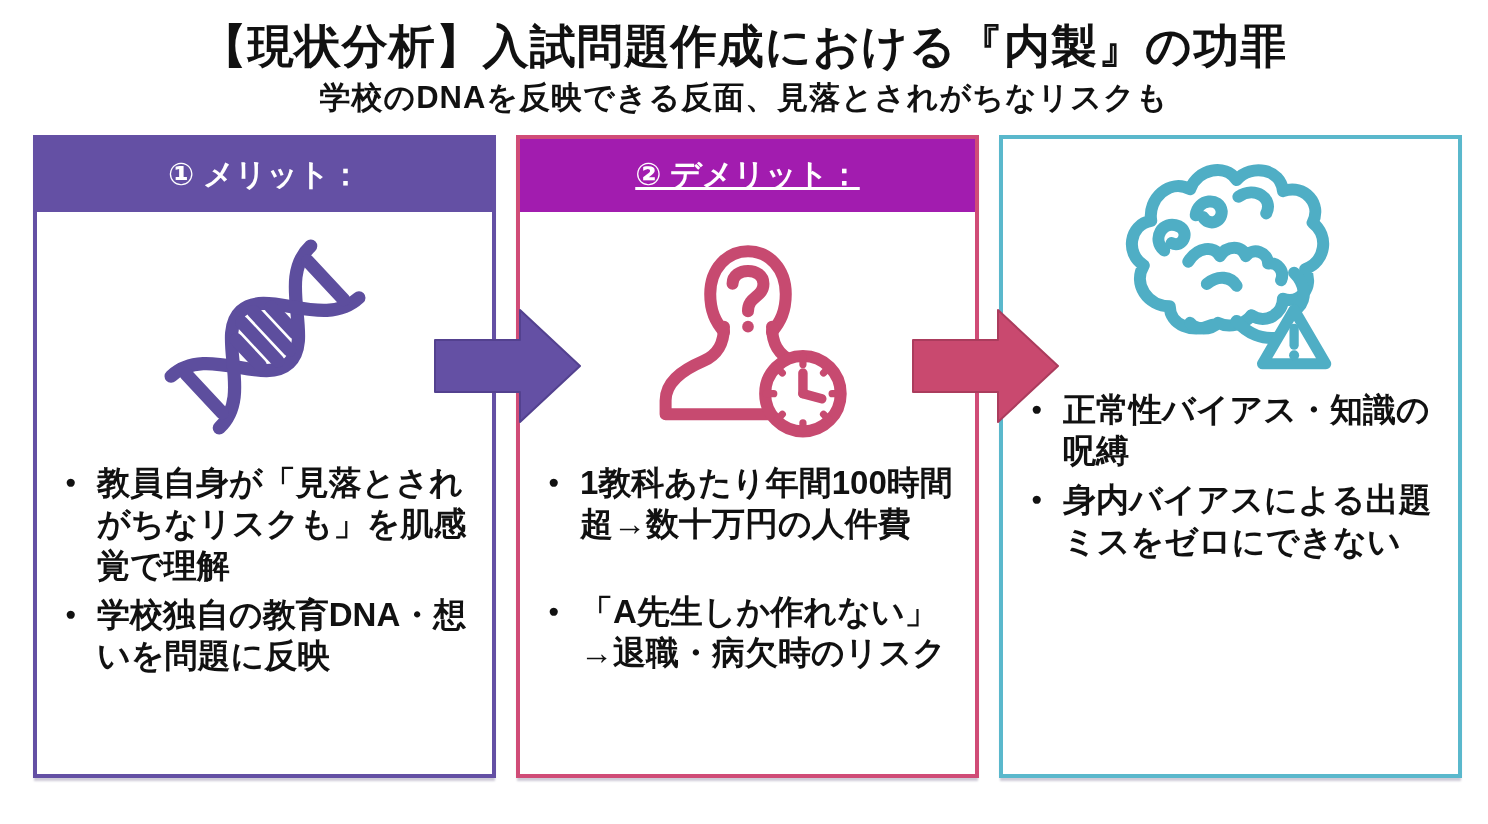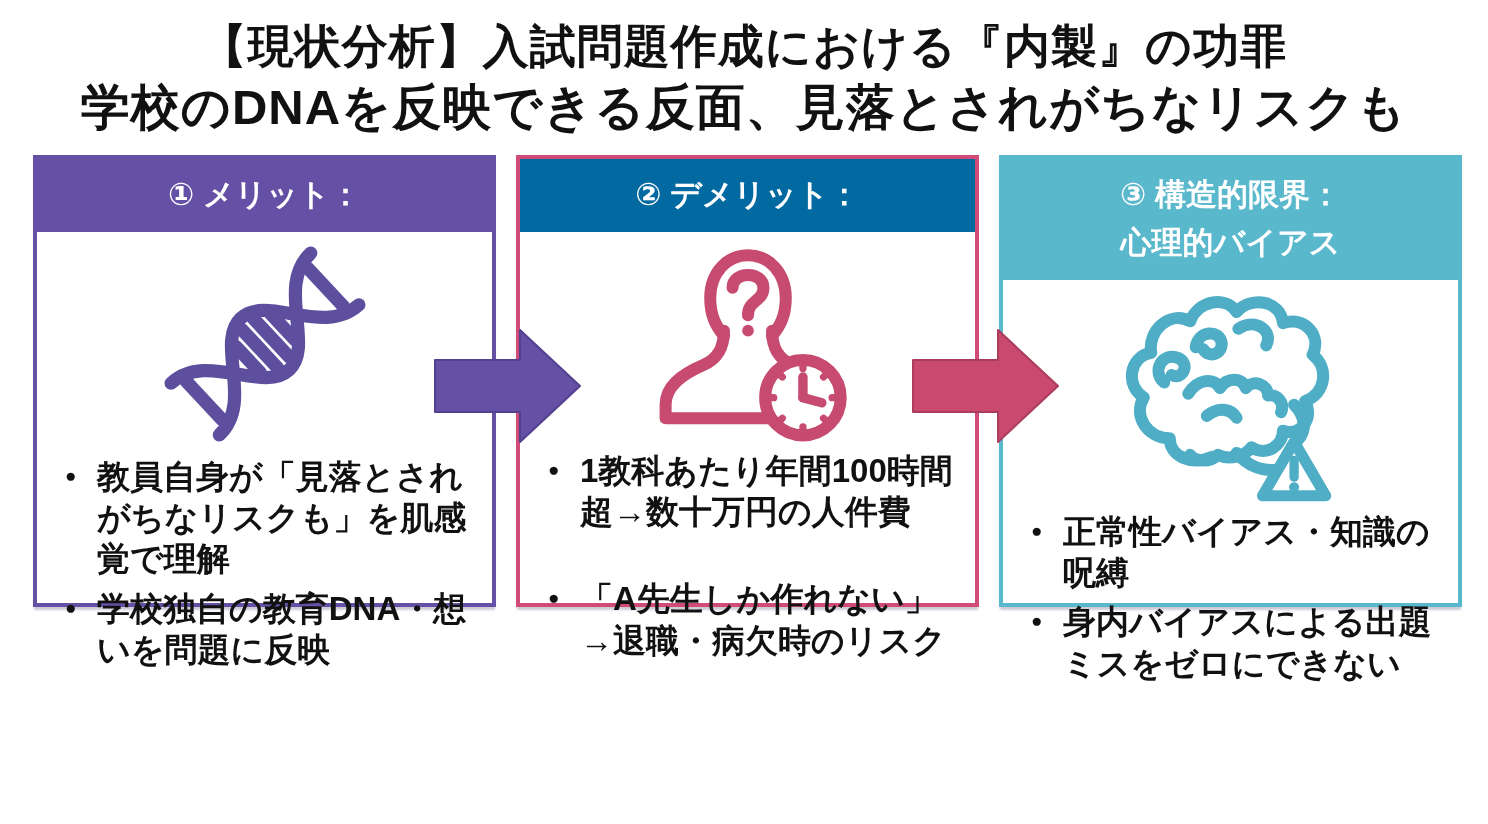--- a/index.html
+++ b/index.html
@@ -16,30 +16,30 @@
     text-align: center;
     font-size: 46px;
     font-weight: 900;
     letter-spacing: 1px;
     line-height: 1.15;
     color: #111111;
   }
   .subtitle {
     margin: 8px 10px 0;
     text-align: center;
-    font-size: 49px;
+    font-size: 31px;
     font-weight: 900;
     letter-spacing: 1px;
     line-height: 1.1;
     color: #111111;
   }
   .board {
     position: relative;
     margin: 20px 26px 0 33px;
-    height: 452px;
+    height: 643px;
     display: flex;
     gap: 20px;
   }
   .card {
     flex: 1;
     background: #ffffff;
     border: 4px solid;
     display: flex;
     flex-direction: column;
     box-shadow: 0 4px 2px -1px rgba(80,70,110,0.28);
@@ -49,21 +49,21 @@
   .card.limit   { border-color: #5AB8CC; }
   .card-header {
     color: #ffffff;
     text-align: center;
     font-weight: 800;
     font-size: 31px;
     line-height: 1.55;
     padding: 12px 0 13px;
   }
   .merit   .card-header { background: #6450A4; }
-  .demerit .card-header { background: #0369a1; }
+  .demerit .card-header { background: #a21caf; text-decoration: underline; }
   .limit   .card-header { background: #5AB8CC; }
   .icon-wrap {
     height: 244px;
     display: flex;
     align-items: center;
     justify-content: center;
     padding-top: 6px;
   }
   ul.bullets {
     margin: 0;
@@ -156,24 +156,20 @@
         </g>
       </svg>
     </div>
     <ul class="bullets">
       <li><span class="dot">●</span><span>1教科あたり年間100時間超→数十万円の人件費</span></li>
       <li class="li-spaced"><span class="dot">●</span><span>「A先生しか作れない」→退職・病欠時のリスク</span></li>
     </ul>
   </div>
 
   <div class="card limit">
-    <div class="card-header">
-      <div>③ 構造的限界：</div>
-      <div>心理的バイアス</div>
-    </div>
     <div class="icon-wrap">
       <svg width="234" height="219" viewBox="0 0 126 118">
         <g stroke="#4FAEC5" stroke-width="6.5" fill="none" stroke-linecap="round" stroke-linejoin="round">
           <path d="M53,92 C42,97 30,92 30,82 C18,82 10,70 16,60 C6,54 8,38 20,36 C18,24 30,13 41,19 C45,8 60,5 66,14 C74,5 90,8 91,20 C103,16 112,27 107,37 C116,44 114,58 103,62 C108,72 100,81 91,78 C91,86 82,92 74,87"></path>
           <path d="M74,87 C70,92 62,94 56,91 C52,95 44,95 41,91"></path>
           <path d="M27,52 C20,46 26,35 35,39 C41,42 37,51 31,48"></path>
           <path d="M44,33 C45,24 57,23 58,31 C58,37 51,39 48,34"></path>
           <path d="M67,23 C76,17 86,24 82,32"></path>
           <path d="M40,58 C45,50 54,49 57,55 C61,49 69,49 71,55 C75,50 83,53 83,59 C88,58 92,63 90,68"></path>
           <path d="M50,70 C56,65 63,66 66,71"></path>

